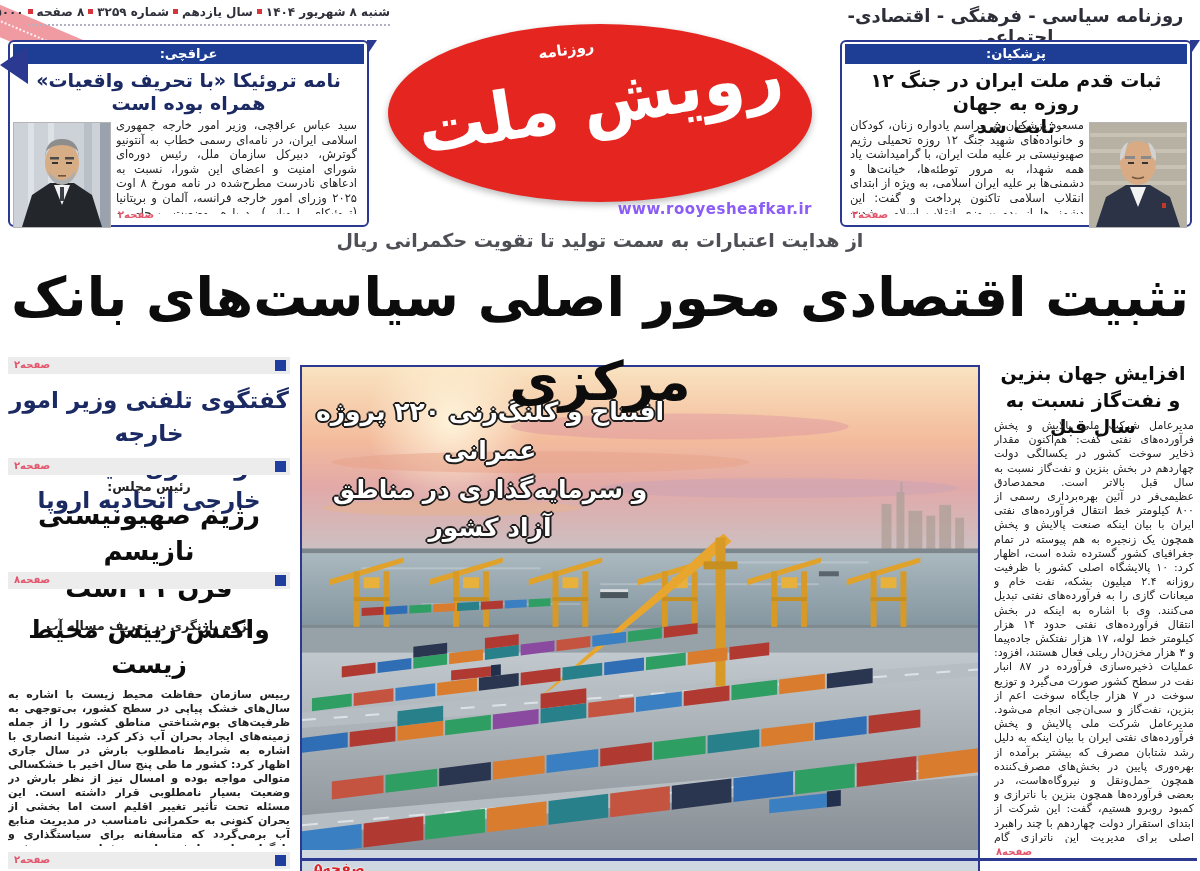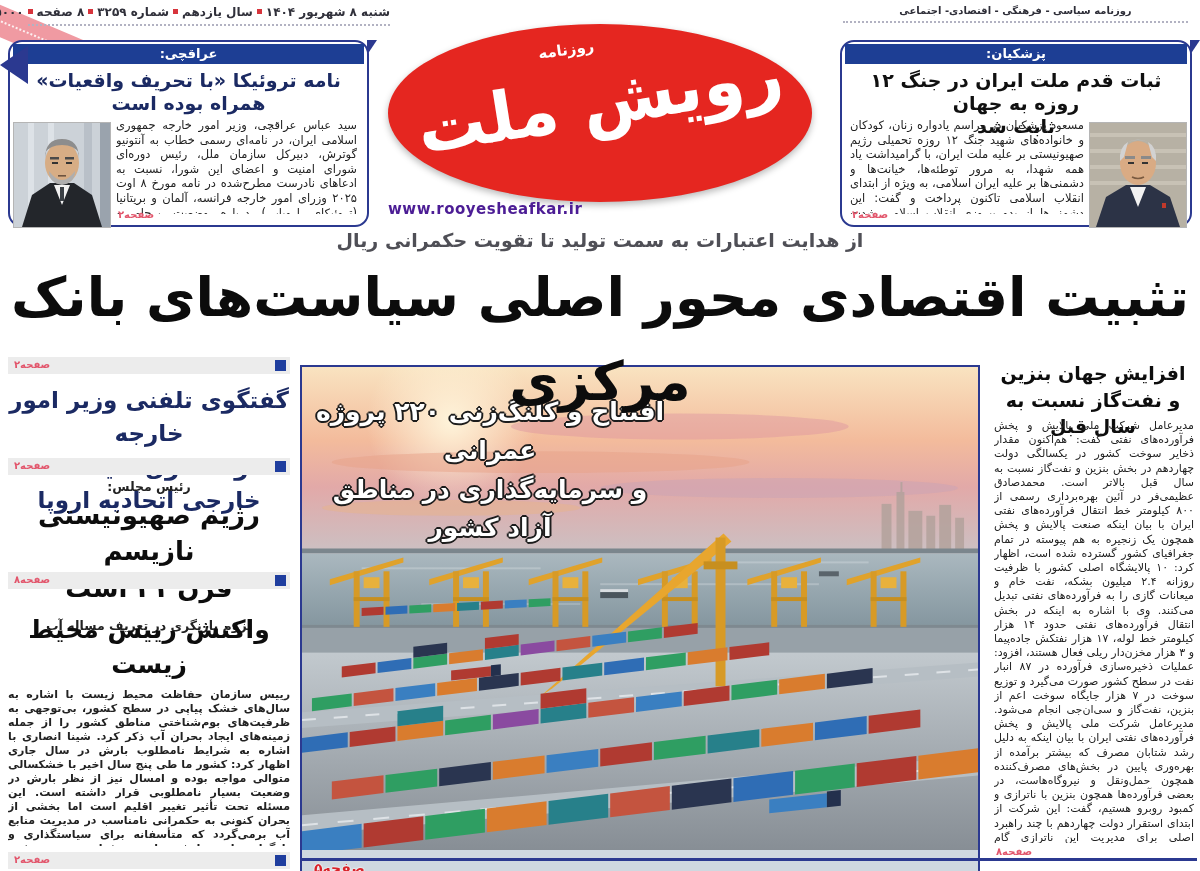--- a/index.html
+++ b/index.html
@@ -1,38 +1,38 @@
 <!DOCTYPE html>
 <html lang="fa"><head>
 <meta charset="utf-8">
 <style>
   html,body{margin:0;padding:0;background:#e8e8e8;}
   .page{position:relative;width:1200px;height:871px;background:#ffffff;overflow:hidden;
         font-family:"DejaVu Sans",sans-serif;direction:rtl;}
   
-  .typeline{position:absolute;top:5px;right:12px;width:345px;text-align:center;font-size:10px;
+  .typeline{position:absolute;top:5px;right:12px;width:345px;text-align:center;font-size:18px;
             font-weight:bold;color:#2e2e38;padding-bottom:5px;border-bottom:2px dotted #b2b2c2;z-index:2;}
   .dateline{position:absolute;top:5px;left:28px;width:362px;text-align:center;font-size:12px;
             font-weight:bold;color:#30303a;padding-bottom:5px;border-bottom:2px dotted #b2b2c2;z-index:2;white-space:nowrap;}
   .sq{display:inline-block;width:5px;height:5px;background:#d7343c;margin:0 4px;vertical-align:2px;}
   .ribbon{position:absolute;left:-30px;top:-8px;width:158px;height:30px;background:#f09aa2;
           transform:rotate(23deg);transform-origin:0 0;z-index:1;}
   .ribbon::after{content:"";position:absolute;left:8px;right:8px;top:14px;border-top:2px dotted #ffffff;opacity:.85;}
   .pennant{position:absolute;left:0;top:46px;width:0;height:0;border-top:19px solid transparent;
            border-bottom:19px solid transparent;border-right:28px solid #2b3990;z-index:3;}
   
   .logo{position:absolute;left:388px;top:24px;width:424px;height:178px;background:#e52620;border-radius:50%;
         box-shadow:0 3px 7px rgba(0,0,0,.28);z-index:2;}
   .logo-small{position:absolute;top:17px;left:150px;color:#fff;font-size:15px;font-weight:bold;transform:rotate(-8deg);}
   .logo-title{position:absolute;top:44px;left:0;width:100%;text-align:center;color:#fff;font-size:68px;
               font-weight:bold;transform:rotate(-9deg);line-height:1;letter-spacing:-2px;}
-  .website{position:absolute;left:388px;top:200px;width:424px;text-align:left;color:#4c1d95;font-weight:bold;
+  .website{position:absolute;left:388px;top:200px;width:424px;text-align:right;color:#8b5cf6;font-weight:bold;
            font-size:15px;letter-spacing:.5px;direction:ltr;z-index:2;}
   
-  .box{position:absolute;top:40px;height:183px;background:#fff;border:2px solid #2b3990;border-radius:14px;z-index:2;}
+  .box{position:absolute;top:40px;height:183px;background:#fff;border:2px solid #2b3990;border-radius:6px;z-index:2;}
   .box-left{left:8px;width:357px;}
   .box-right{right:8px;width:348px;}
   .fold{position:absolute;top:-2px;right:-10px;width:0;height:0;border-bottom:15px solid transparent;
         border-left:10px solid #2b3990;}
   .kicker-bar{position:absolute;top:2px;left:3px;right:3px;height:20px;background:#1d3e94;color:#fff;
               font-size:13px;text-align:center;line-height:20px;font-weight:bold;}
   .box-headline{position:absolute;top:27px;left:4px;right:4px;text-align:center;font-weight:bold;
                 font-size:19px;line-height:1.22;}
   .box-left .box-headline{color:#1b2a63;}
   .box-right .box-headline{color:#101010;}

